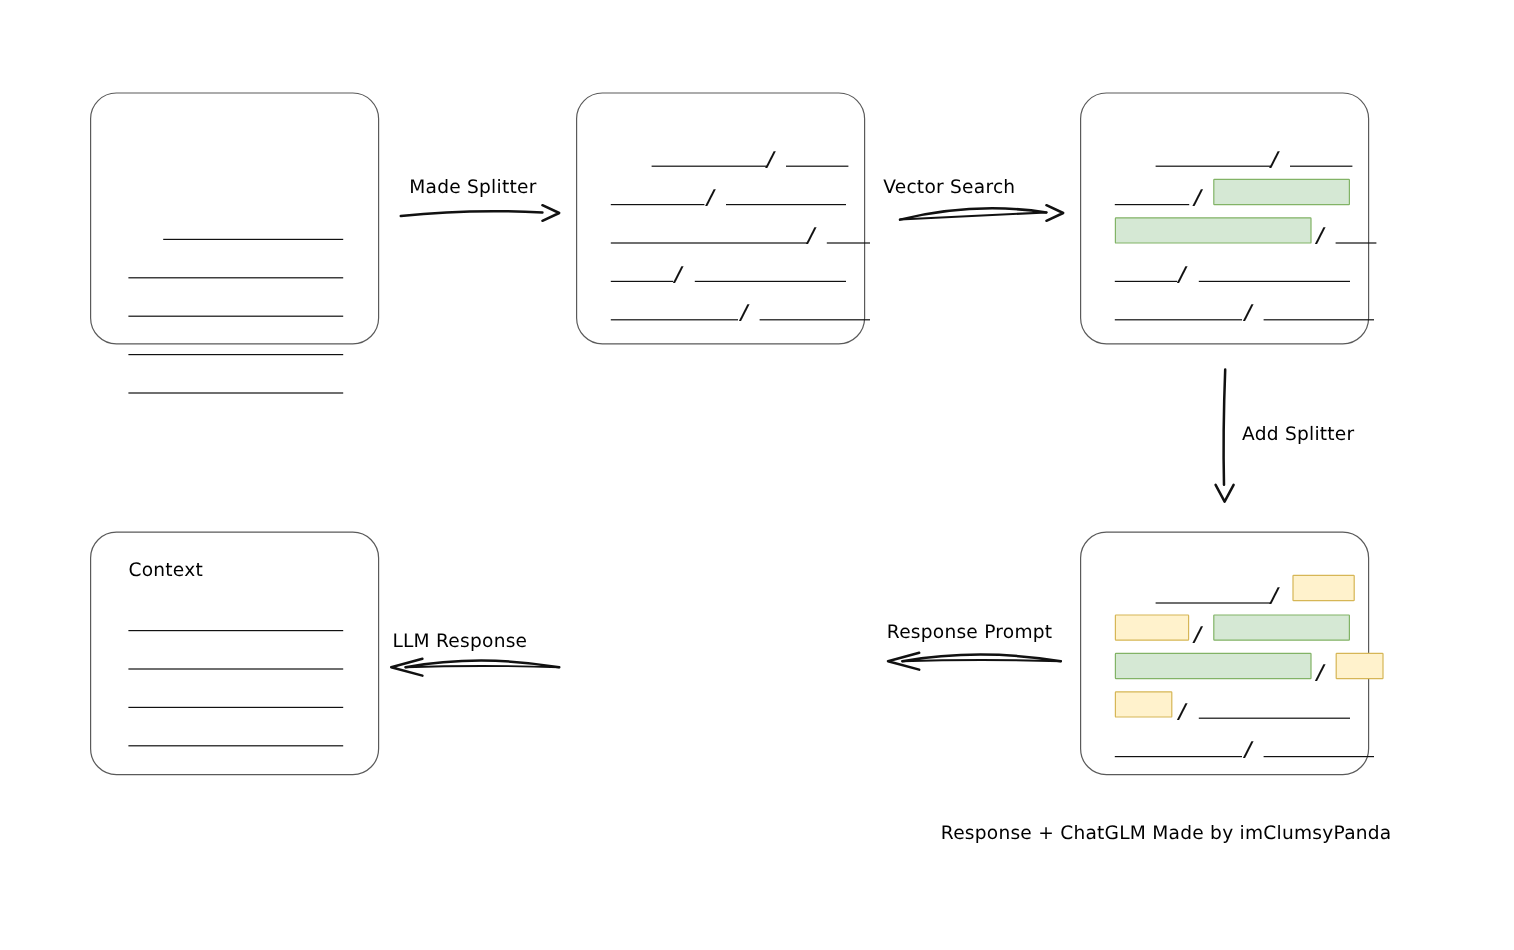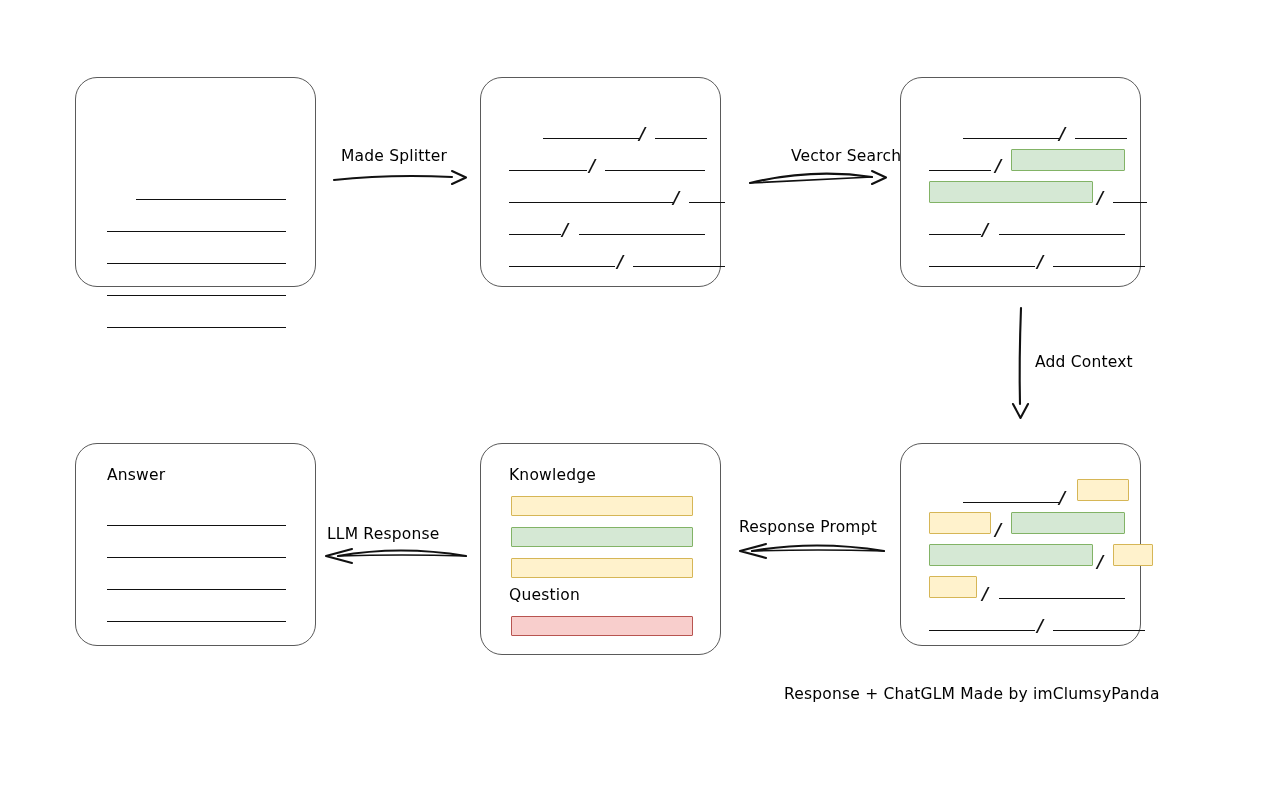--- a/index.html
+++ b/index.html
@@ -128,22 +128,22 @@
     </g>
 
     <g>
       <path d="M466 556 Q 400 545 338 556" fill="none" stroke="#111111" stroke-width="2.1" stroke-linecap="round"></path>
       <path d="M466 556 Q 402 554 338 556" fill="none" stroke="#111111" stroke-width="1.6" stroke-linecap="round"></path>
       <path d="M352 549 L 326 556 L 352 563" fill="none" stroke="#111111" stroke-width="2.1" stroke-linejoin="round" stroke-linecap="round"></path>
     </g>
   </svg>
 
   <div class="edge-label" style="left:341px; top:147px;">Made Splitter</div>
-  <div class="edge-label" style="left:791px; top:147px;">Vector Search</div>
-  <div class="edge-label" style="left:1035px; top:353px;">Add Context</div>
+  <div class="edge-label" style="left:736px; top:147px;">Vector Search</div>
+  <div class="edge-label" style="left:1035px; top:353px;">Add Splitter</div>
   <div class="edge-label" style="left:739px; top:518px;">Response Prompt</div>
   <div class="edge-label" style="left:327px; top:525px;">LLM Response</div>
 
   <div class="doc-box" style="left:75px; top:77px; width:241px; height:210px;">
     <div class="line-row" style="top:108px;">
       <div class="seg" style="left:60px; width:150px;"></div>
     </div>
     <div class="line-row" style="top:140px;">
       <div class="seg" style="left:31px; width:179px;"></div>
     </div>
@@ -250,31 +250,23 @@
       <div class="seg" style="left:98px; width:126px;"></div>
     </div>
 
     <div class="line-row" style="top:173px;">
       <div class="seg" style="left:28px; width:106px;"></div>
       <div class="slash" style="left:136px;">/</div>
       <div class="seg" style="left:152px; width:92px;"></div>
     </div>
   </div>
 
-  <div class="doc-box" style="left:480px; top:443px; width:241px; height:212px;">
-    <div class="box-title" style="left:28px; top:22px;">Knowledge</div>
-    <div class="bar yellow hl" style="left:30px; top:52px; width:182px;"></div>
-    <div class="bar green hl" style="left:30px; top:83px; width:182px;"></div>
-    <div class="bar yellow hl" style="left:30px; top:114px; width:182px;"></div>
-    <div class="box-title" style="left:28px; top:142px;">Question</div>
-    <div class="bar red hl" style="left:30px; top:172px; width:182px;"></div>
-  </div>
 
   <div class="doc-box" style="left:75px; top:443px; width:241px; height:203px;">
-    <div class="box-title" style="left:31px; top:22px;">Answer</div>
+    <div class="box-title" style="left:31px; top:22px;">Context</div>
     <div class="line-row" style="top:68px;">
       <div class="seg" style="left:31px; width:179px;"></div>
     </div>
     <div class="line-row" style="top:100px;">
       <div class="seg" style="left:31px; width:179px;"></div>
     </div>
     <div class="line-row" style="top:132px;">
       <div class="seg" style="left:31px; width:179px;"></div>
     </div>
     <div class="line-row" style="top:164px;">

